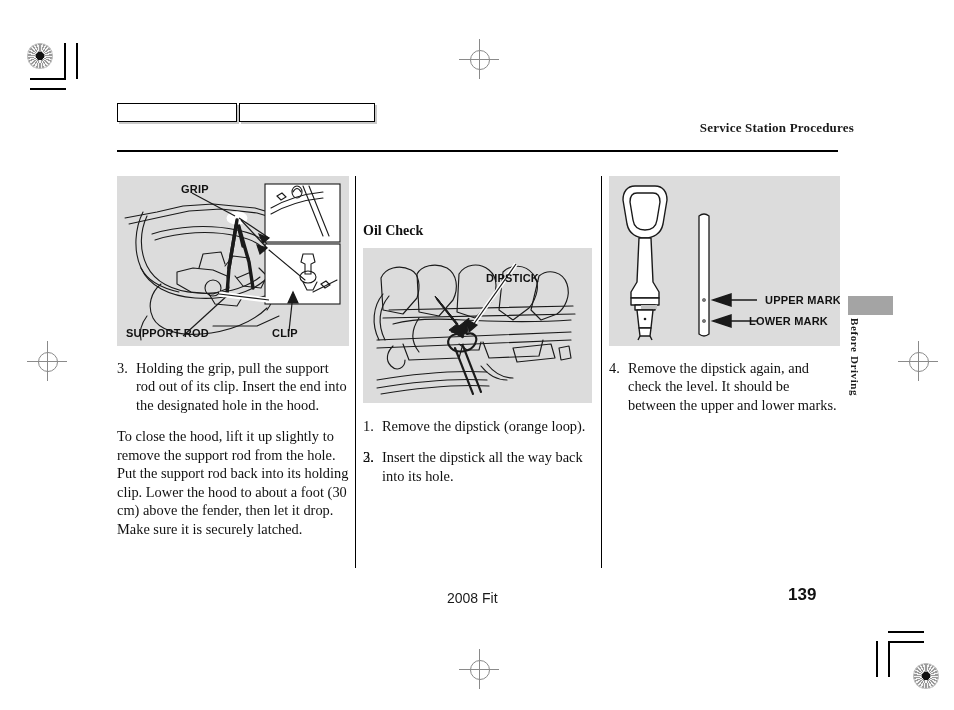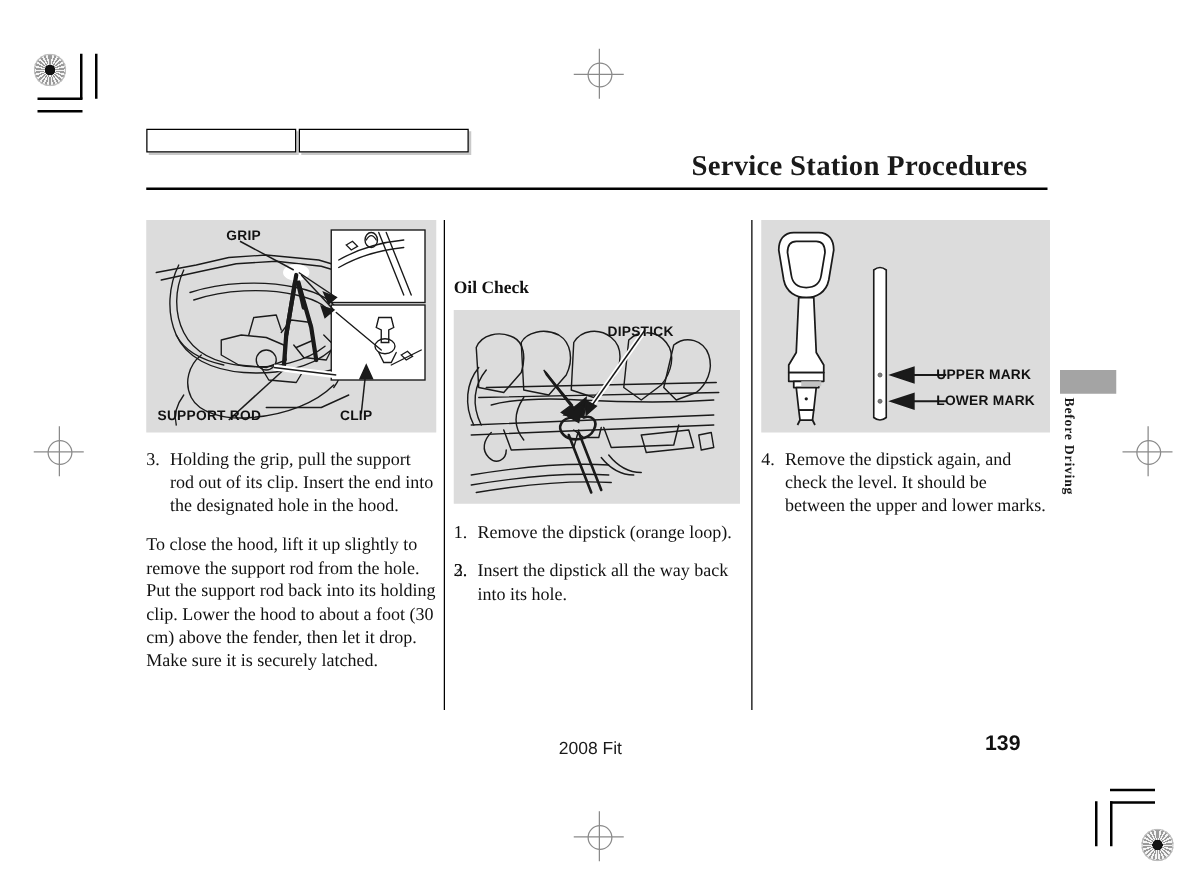--- a/index.html
+++ b/index.html
@@ -33,23 +33,23 @@
   }
 
   
   .topbox{
     position:absolute;background:#fff;border:1px solid #000;
     box-shadow:2px 2px 0 0 #c9c9c9;
   }
 
   
   .header-title{
-    position:absolute;right:132px;top:120px;
+    position:absolute;right:100px;top:120px;
     font-family:"Liberation Serif", serif;
-    font-weight:bold;font-size:23px;color:#1a1a1a;
+    font-weight:bold;font-size:13px;color:#1a1a1a;
     letter-spacing:.2px;white-space:nowrap;
   }
   .header-rule{
     position:absolute;left:117px;top:150px;width:721px;height:2px;background:#000;
   }
 
   
   .col{position:absolute;top:176px;width:232px;}
   .col-left{left:117px;}
   .col-mid{left:363px;width:230px;margin-top:48px;}
@@ -277,21 +277,21 @@
         <g fill="#1a1a1a" stroke="#1a1a1a" stroke-width="1">
           <polygon points="74,50 96,78 106,70 104,86 88,84 95,76 73,49"></polygon>
           <polygon points="72,48 94,76 86,82 100,90 104,74 96,80 74,52"></polygon>
         </g>
         <g fill="#1a1a1a" stroke="#1a1a1a" stroke-width="1.2">
           <path d="M153 16 L108 80" fill="none" stroke="#ffffff" stroke-width="4"></path>
           <path d="M153 16 L108 80" fill="none"></path>
           <polygon points="106,84 105,72 114,77"></polygon>
         </g>
       </svg>
-      <div class="cap" style="left:123px;top:12px;">DIPSTICK</div>
+      <div class="cap" style="left:123px;top:24px;">DIPSTICK</div>
     </div>
 
     <div class="body" style="margin-top:14px;">
       <div class="numitem">
         <span class="n">1.</span>
         <span>Remove the dipstick (orange loop).</span>
       </div>
       <div class="numitem">
         <span class="n">2.</span>
       </div>
@@ -329,21 +329,21 @@
           <circle cx="95" cy="145" r="1.6" fill="#7c7c7c" stroke="#5a5a5a" stroke-width=".7"></circle>
         </g>
 
         <g stroke="#1a1a1a" stroke-width="1.5" fill="#1a1a1a">
           <path d="M148 124 L118 124" fill="none"></path>
           <polygon points="104,124 122,118 122,130"></polygon>
           <path d="M148 145 L118 145" fill="none"></path>
           <polygon points="104,145 122,139 122,151"></polygon>
         </g>
       </svg>
-      <div class="cap" style="left:140px;top:118px;">UPPER MARK</div>
+      <div class="cap" style="left:156px;top:118px;">UPPER MARK</div>
       <div class="cap" style="left:140px;top:139px;">LOWER MARK</div>
     </div>
 
     <div class="body" style="margin-top:13px;">
       <div class="numitem">
         <span class="n">4.</span>
         <span>Remove the dipstick again, and check the level. It should be between the upper and lower marks.</span>
       </div>
     </div>
   </div>

